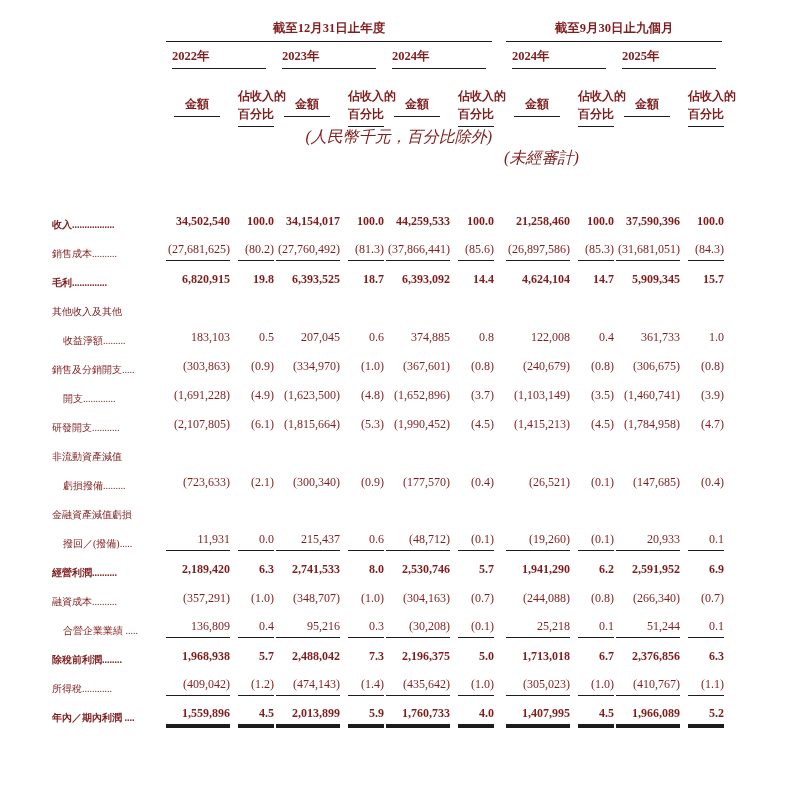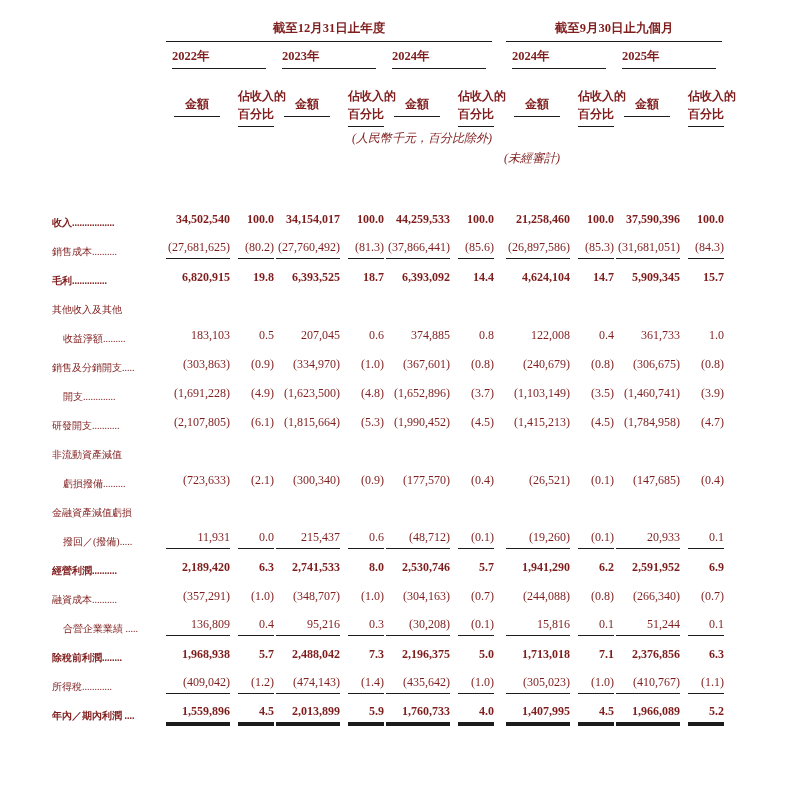--- a/index.html
+++ b/index.html
@@ -32,21 +32,21 @@
   }
   .yr{
     font-weight:bold;font-size:12.5px;
     border-bottom:1px solid #1c1c1c;padding-bottom:3px;margin:0 8px;
     white-space:nowrap;
   }
   .ch{border-bottom:1px solid #1c1c1c;padding-bottom:3px;font-weight:bold;font-size:12px;}
   .ch span{display:block;white-space:nowrap;text-align:center;line-height:1.45;}
   .ch-amt{width:46px;margin:10px auto;}
   .ch-pct{width:36px;margin-left:auto;margin-right:0;}
-  .note{font-style:italic;font-size:12px;white-space:nowrap;}
+  .note{font-style:italic;font-size:16px;white-space:nowrap;}
   td.note-units{text-align:right;padding-right:2px;}
   td.note-unaudited{text-align:left;}
   
   tbody tr{height:29px}
   td.lbl{white-space:nowrap;font-size:10px;overflow:visible;}
   td.lbl.indent{padding-left:11px;}
   tr.bold td.lbl,tr.bold .cv{font-weight:bold;}
   .cv{
     text-align:right;white-space:nowrap;font-size:12px;
     padding-bottom:3px;
@@ -608,21 +608,21 @@
             <div class="cv rs">0.3</div>
           </td>
           <td class="amt">
             <div class="cv rs">(30,208)</div>
           </td>
           <td class="pct">
             <div class="cv rs">(0.1)</div>
           </td>
           <td></td>
           <td class="amt">
-            <div class="cv rs">15,816</div>
+            <div class="cv rs">25,218</div>
           </td>
           <td class="pct">
             <div class="cv rs">0.1</div>
           </td>
           <td class="amt">
             <div class="cv rs">51,244</div>
           </td>
           <td class="pct">
             <div class="cv rs">0.1</div>
           </td>
@@ -645,21 +645,21 @@
             <div class="cv">2,196,375</div>
           </td>
           <td class="pct">
             <div class="cv">5.0</div>
           </td>
           <td></td>
           <td class="amt">
             <div class="cv">1,713,018</div>
           </td>
           <td class="pct">
-            <div class="cv">7.1</div>
+            <div class="cv">6.7</div>
           </td>
           <td class="amt">
             <div class="cv">2,376,856</div>
           </td>
           <td class="pct">
             <div class="cv">6.3</div>
           </td>
         </tr>
         <tr>
           <td class="lbl">所得稅............</td>

